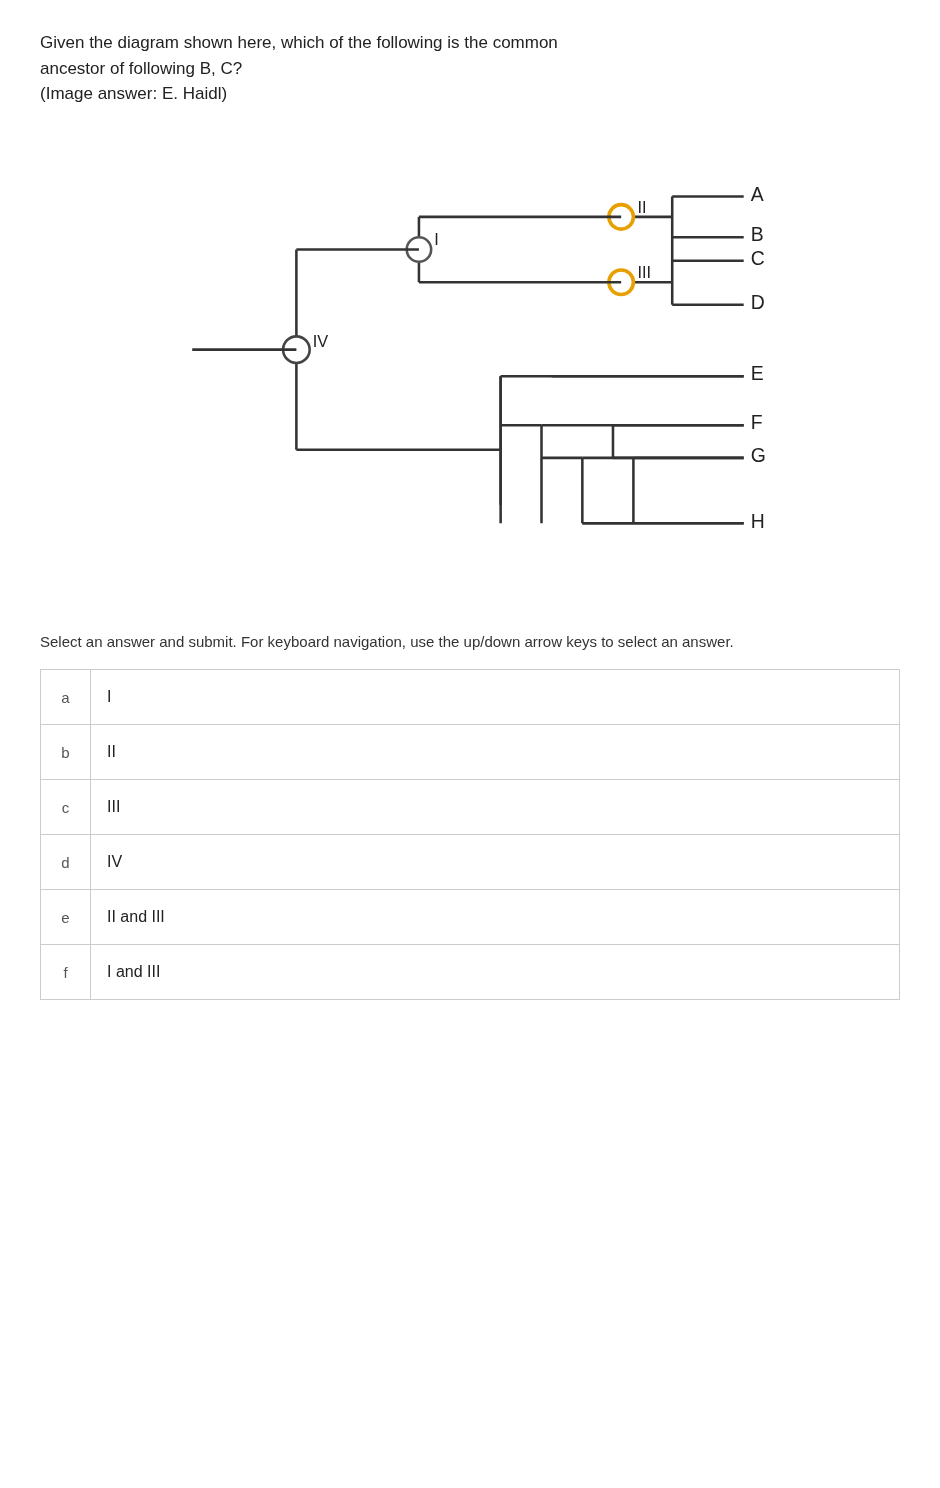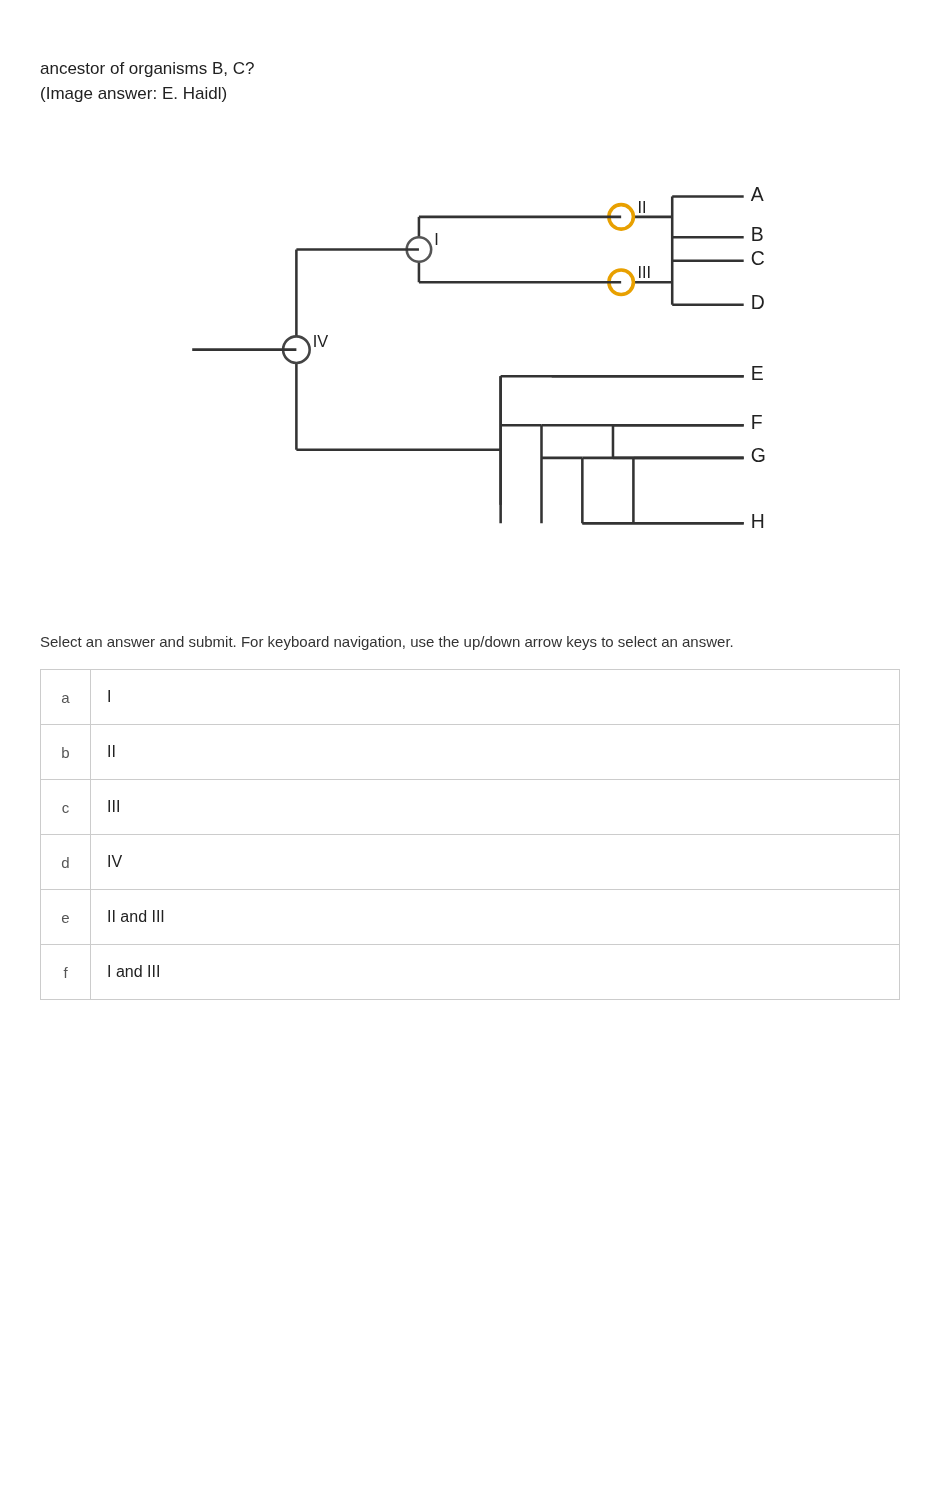--- a/index.html
+++ b/index.html
@@ -51,22 +51,22 @@
     }
     .answer-row td.value-cell {
       color: #222;
       vertical-align: middle;
     }
   </style>
 </head>
 <body>
 
 <div class="question-text">
-  <br>
-  <span>ancestor of organisms B, C?</span><br>
+  <span>Given the diagram shown here, which of the following is the common</span><br>
+  <span>ancestor of following B, C?</span><br>
   <span>(Image answer: E. Haidl)</span>
 </div>
 
 <div class="diagram-container">
   
   <svg class="phylo-tree" viewBox="0 0 700 470" xmlns="http://www.w3.org/2000/svg">
 
     <text x="620" y="78" font-size="18" font-family="Arial" fill="#222">A</text>
     <text x="620" y="118" font-size="18" font-family="Arial" fill="#222">B</text>
     <text x="620" y="140" font-size="18" font-family="Arial" fill="#222">C</text>

